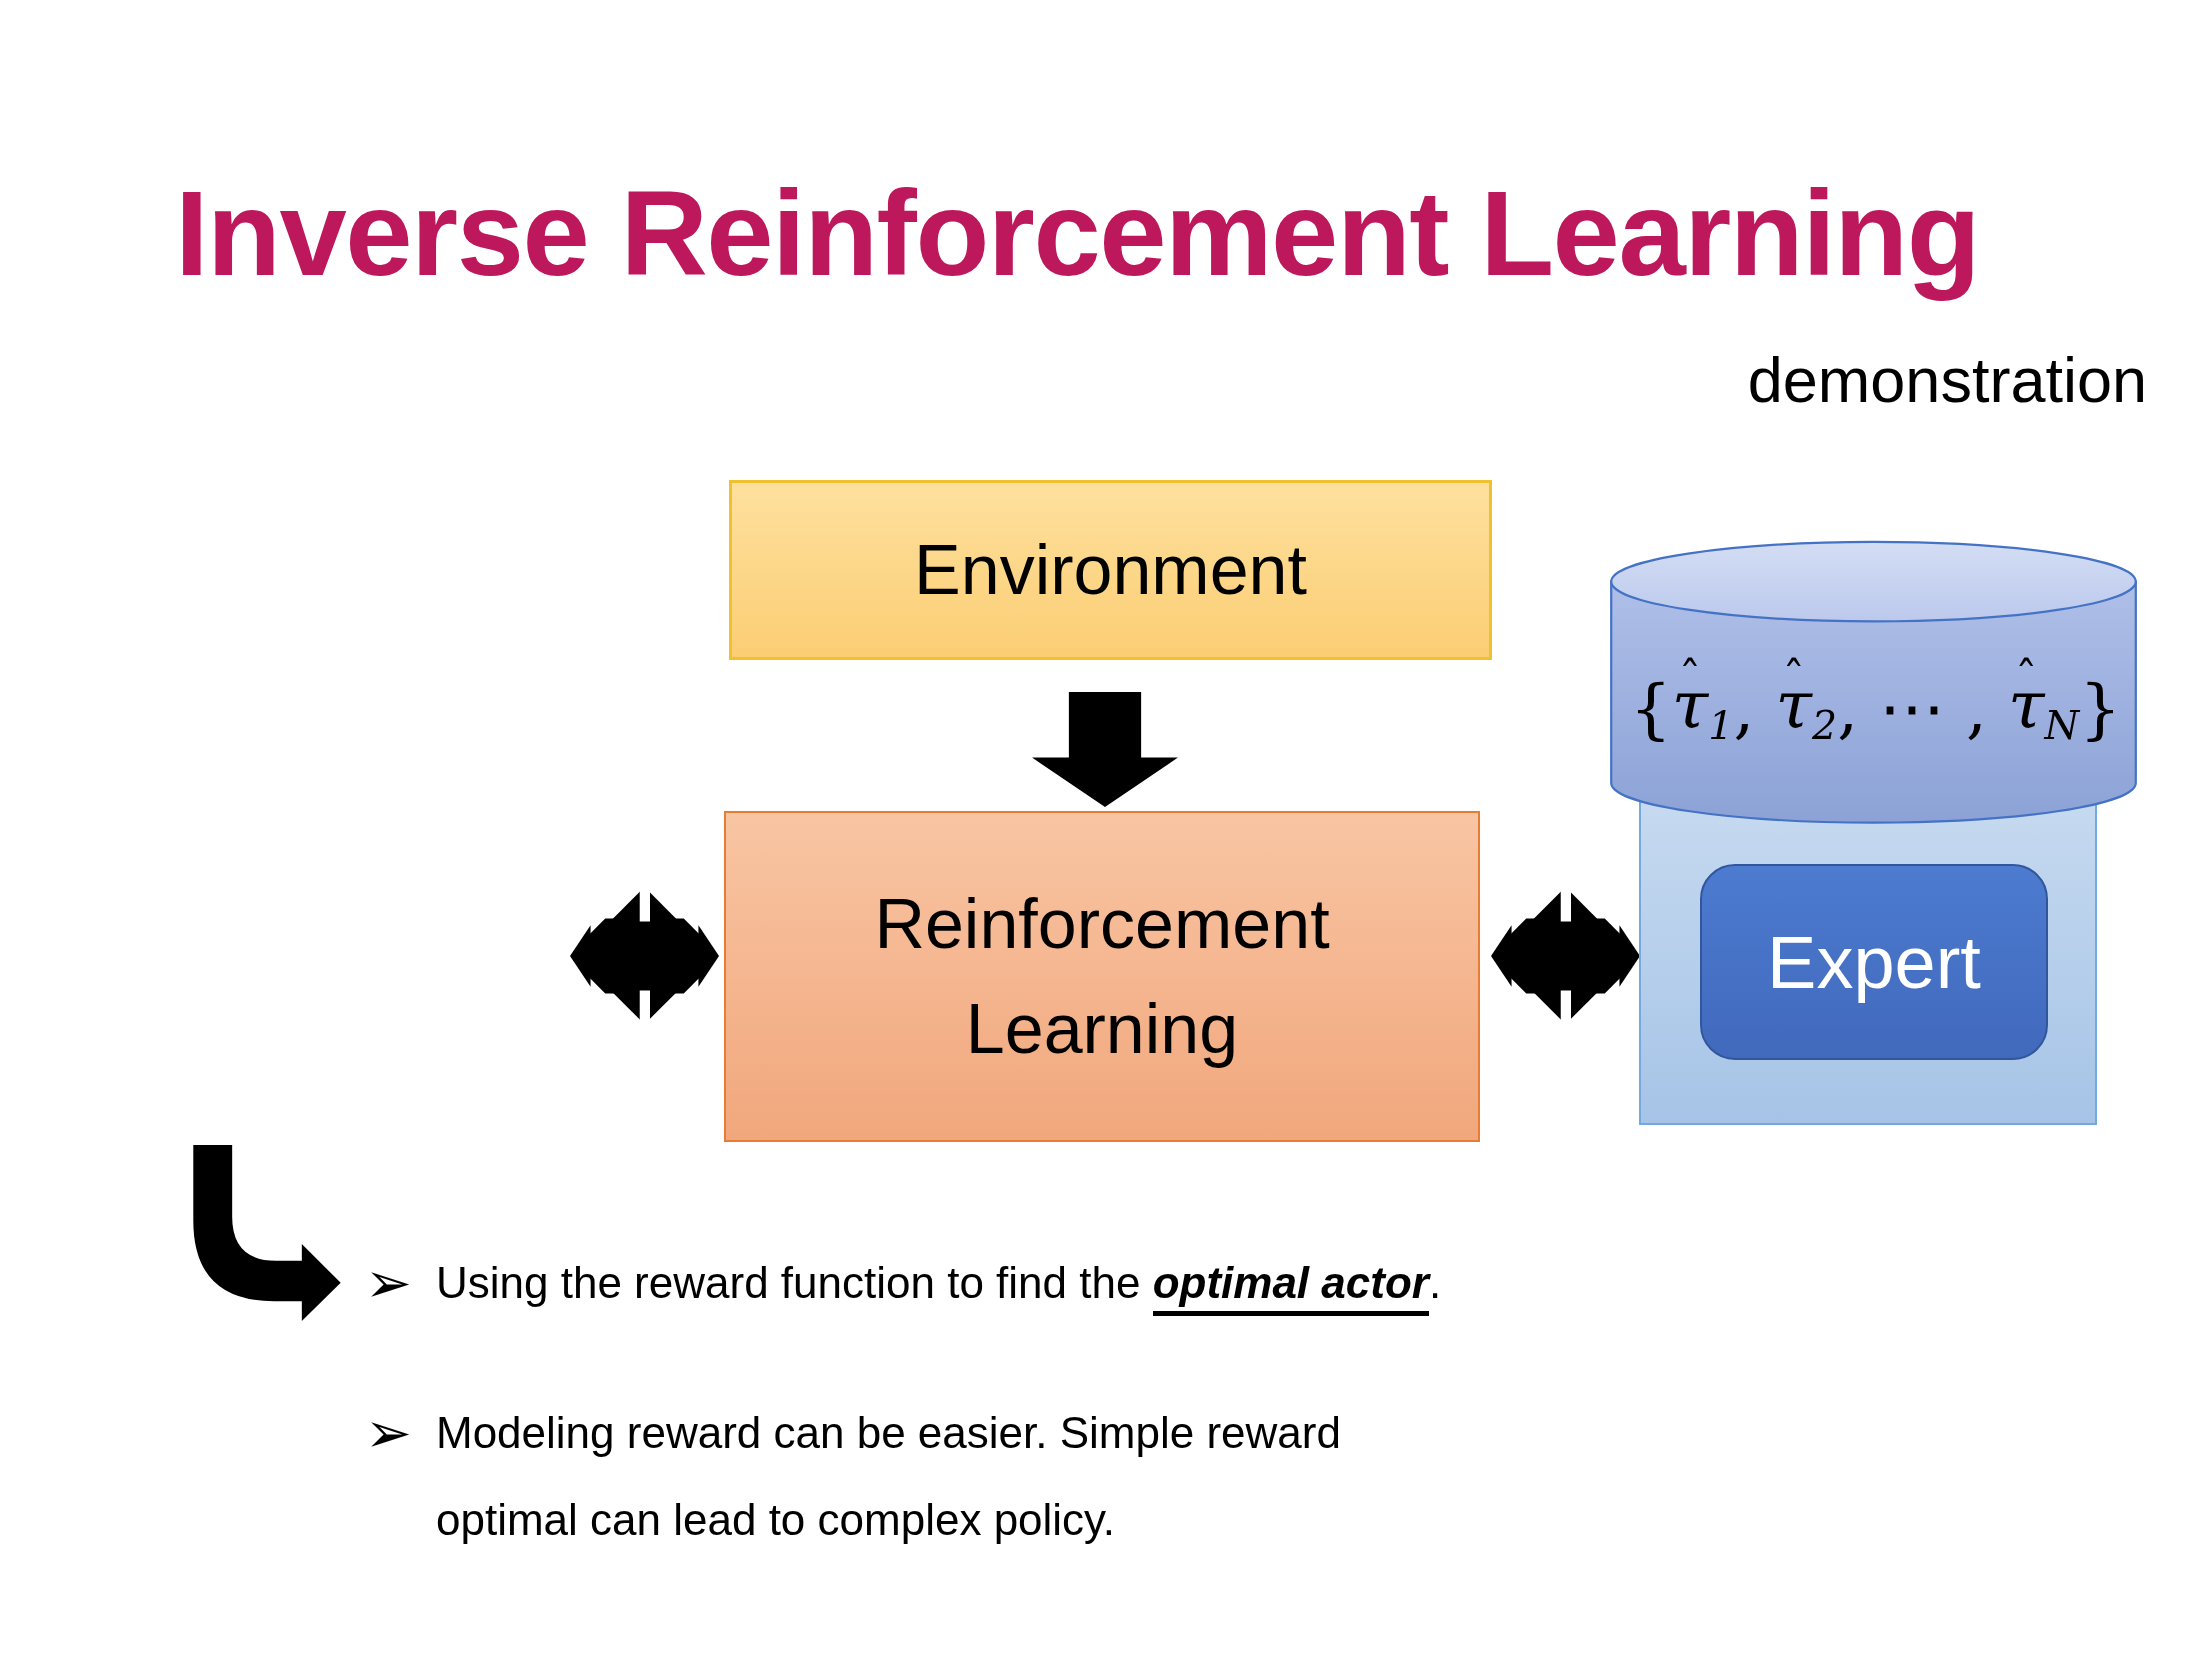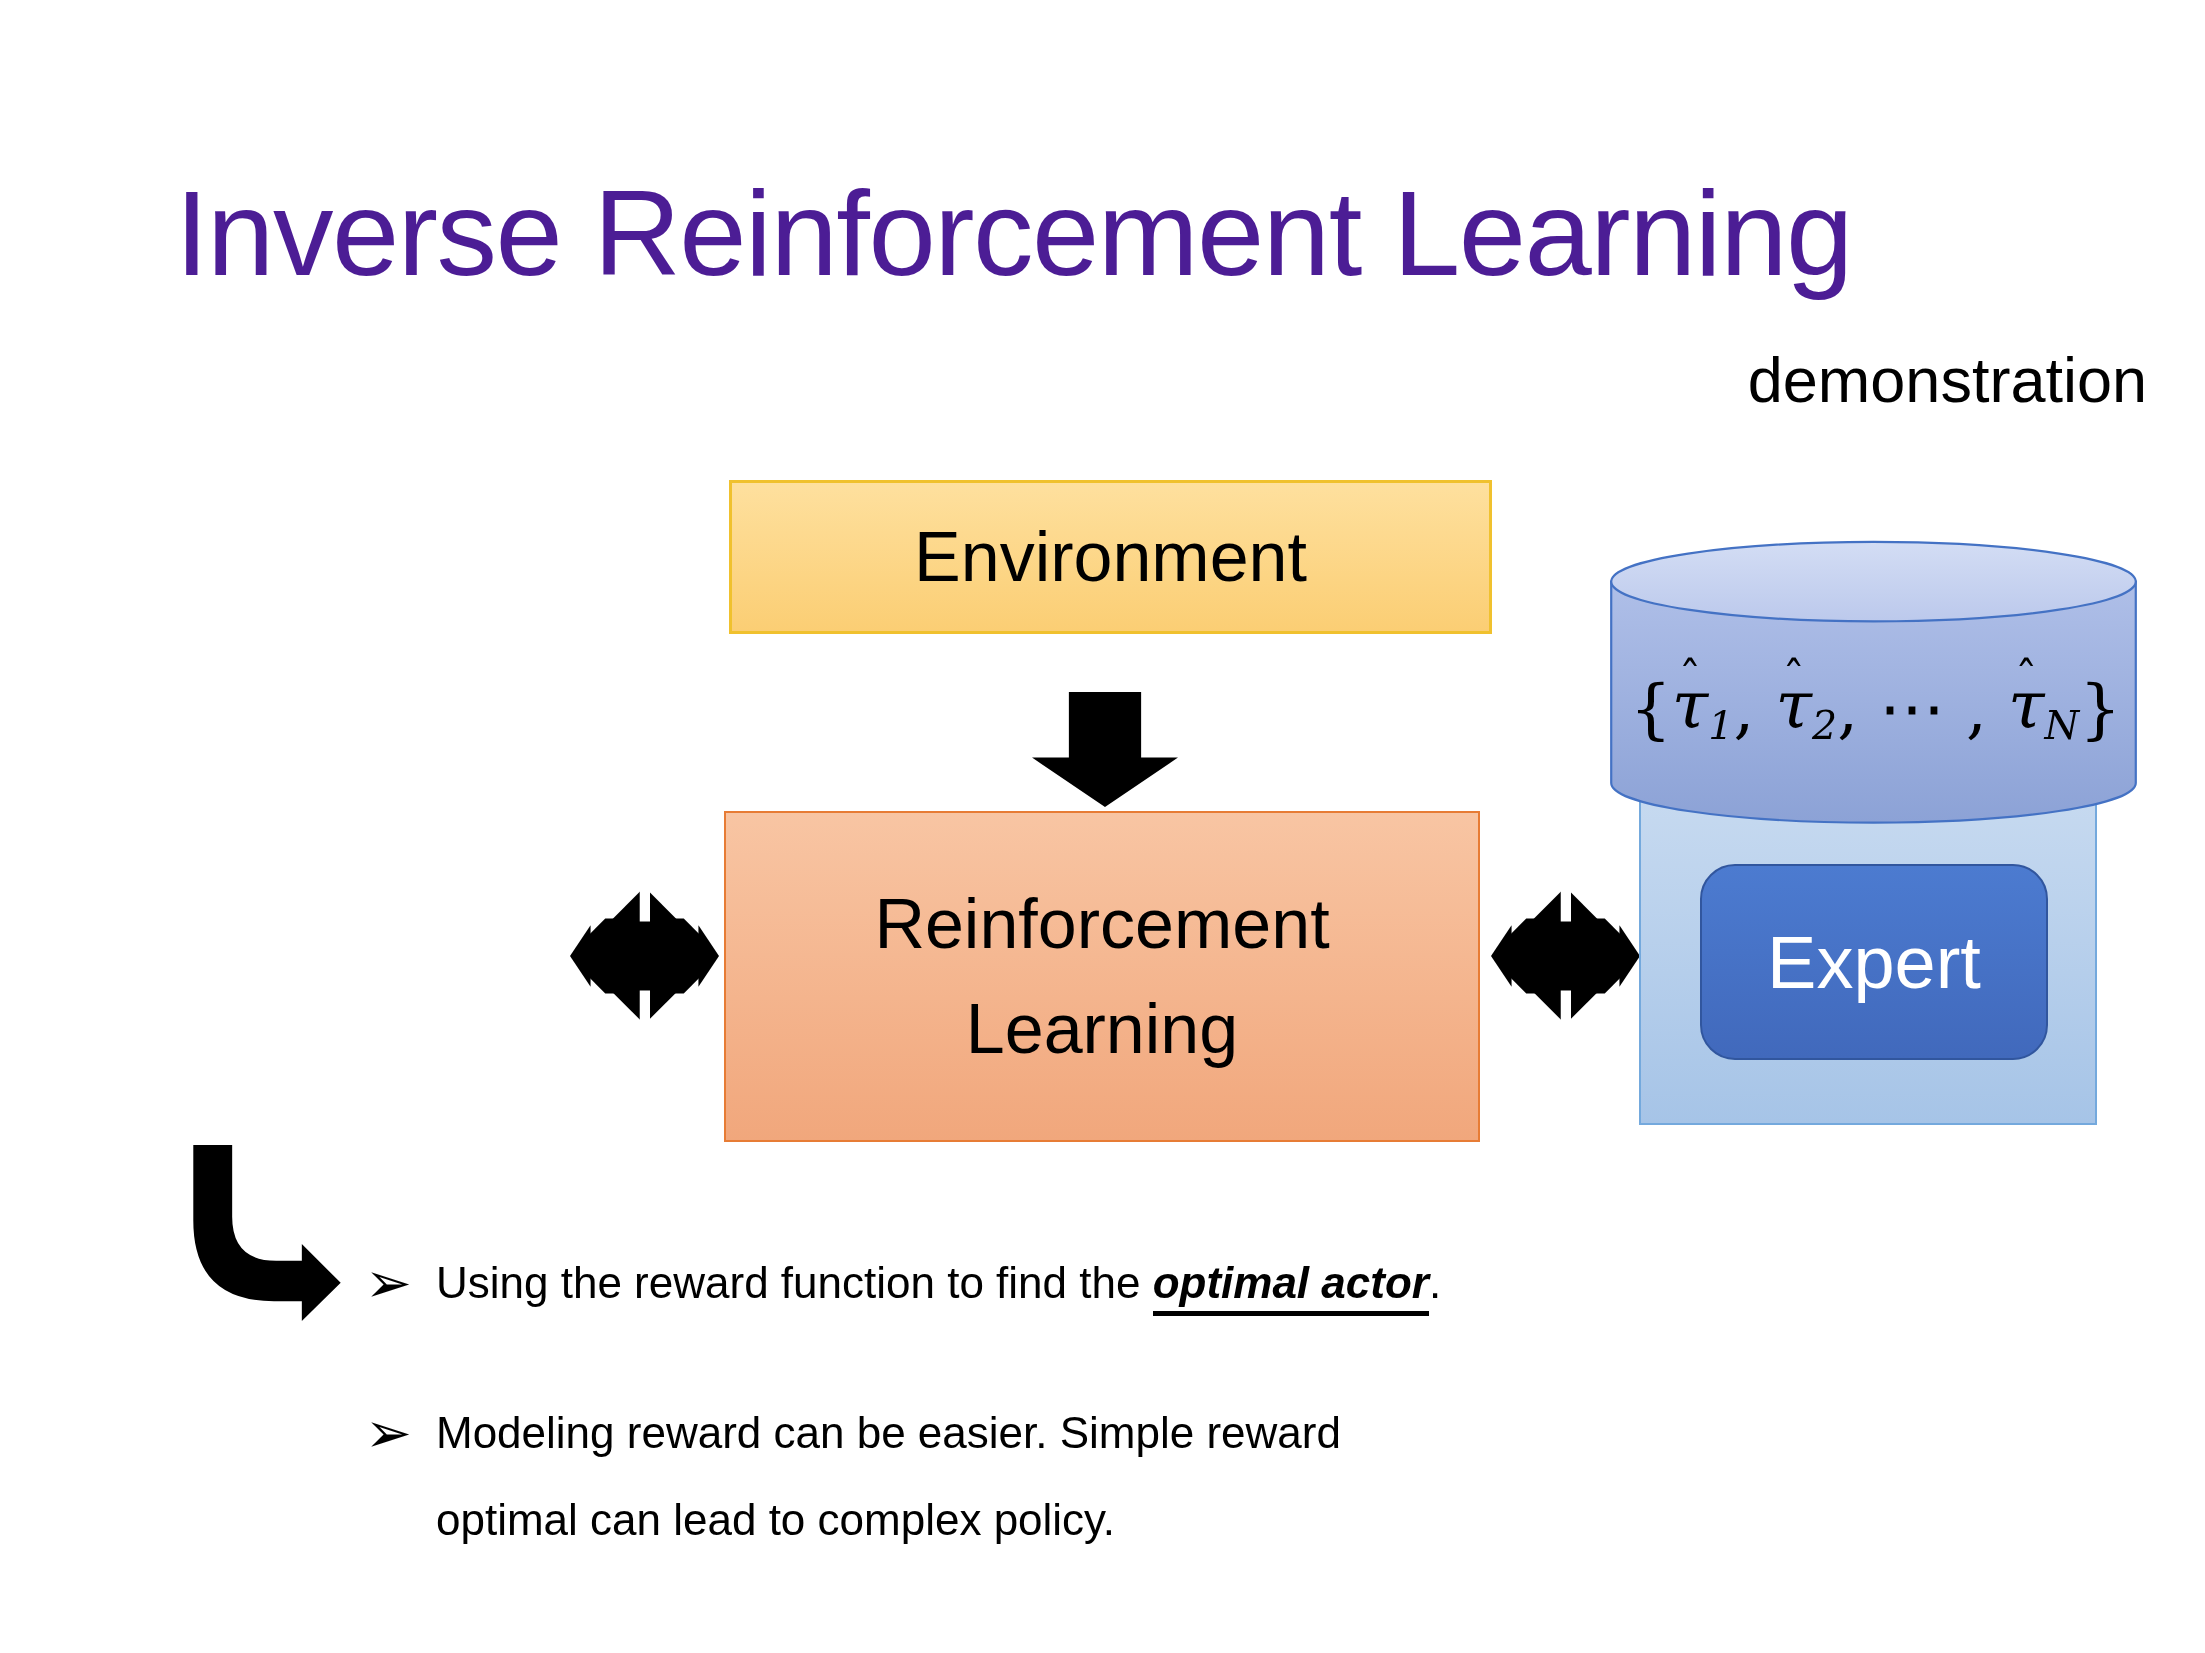--- a/index.html
+++ b/index.html
@@ -5,36 +5,36 @@
   html,body{margin:0;padding:0;background:#fff;}
   .slide{
     position:relative;width:2205px;height:1654px;background:#ffffff;
     overflow:hidden;font-family:"Liberation Sans",sans-serif;color:#000;
   }
   .abs{position:absolute;}
 
   
   .title{
     left:175px;top:163px;width:1911px;
-    font-size:121px;letter-spacing:-1.5px;font-weight:400;color:#4c1d95;
+    font-size:121px;letter-spacing:-1.5px;font-weight:700;color:#be185d;
     white-space:nowrap;
   }
 
   
   .caption{
     left:1610px;top:337px;width:537px;text-align:right;
     font-size:63px;line-height:1.38;color:#000;
   }
 
   
   .dbox{display:flex;align-items:center;justify-content:center;text-align:center;}
   .dbox .lbl{font-size:70px;line-height:1.5;color:#000;}
 
   .env-box{
-    left:729px;top:480px;width:763px;height:154px;
+    left:729px;top:480px;width:763px;height:180px;
     background:linear-gradient(180deg,#FEE09E 0%,#FBCE74 100%);
     border:3.7px solid #F0C12E;box-sizing:border-box;
   }
   .rl-box{
     left:724px;top:811px;width:756px;height:331px;
     background:linear-gradient(180deg,#F8C5A3 0%,#F1A77C 100%);
     border:2.9px solid #E77C35;box-sizing:border-box;
   }
   
   .rl-box::before{

